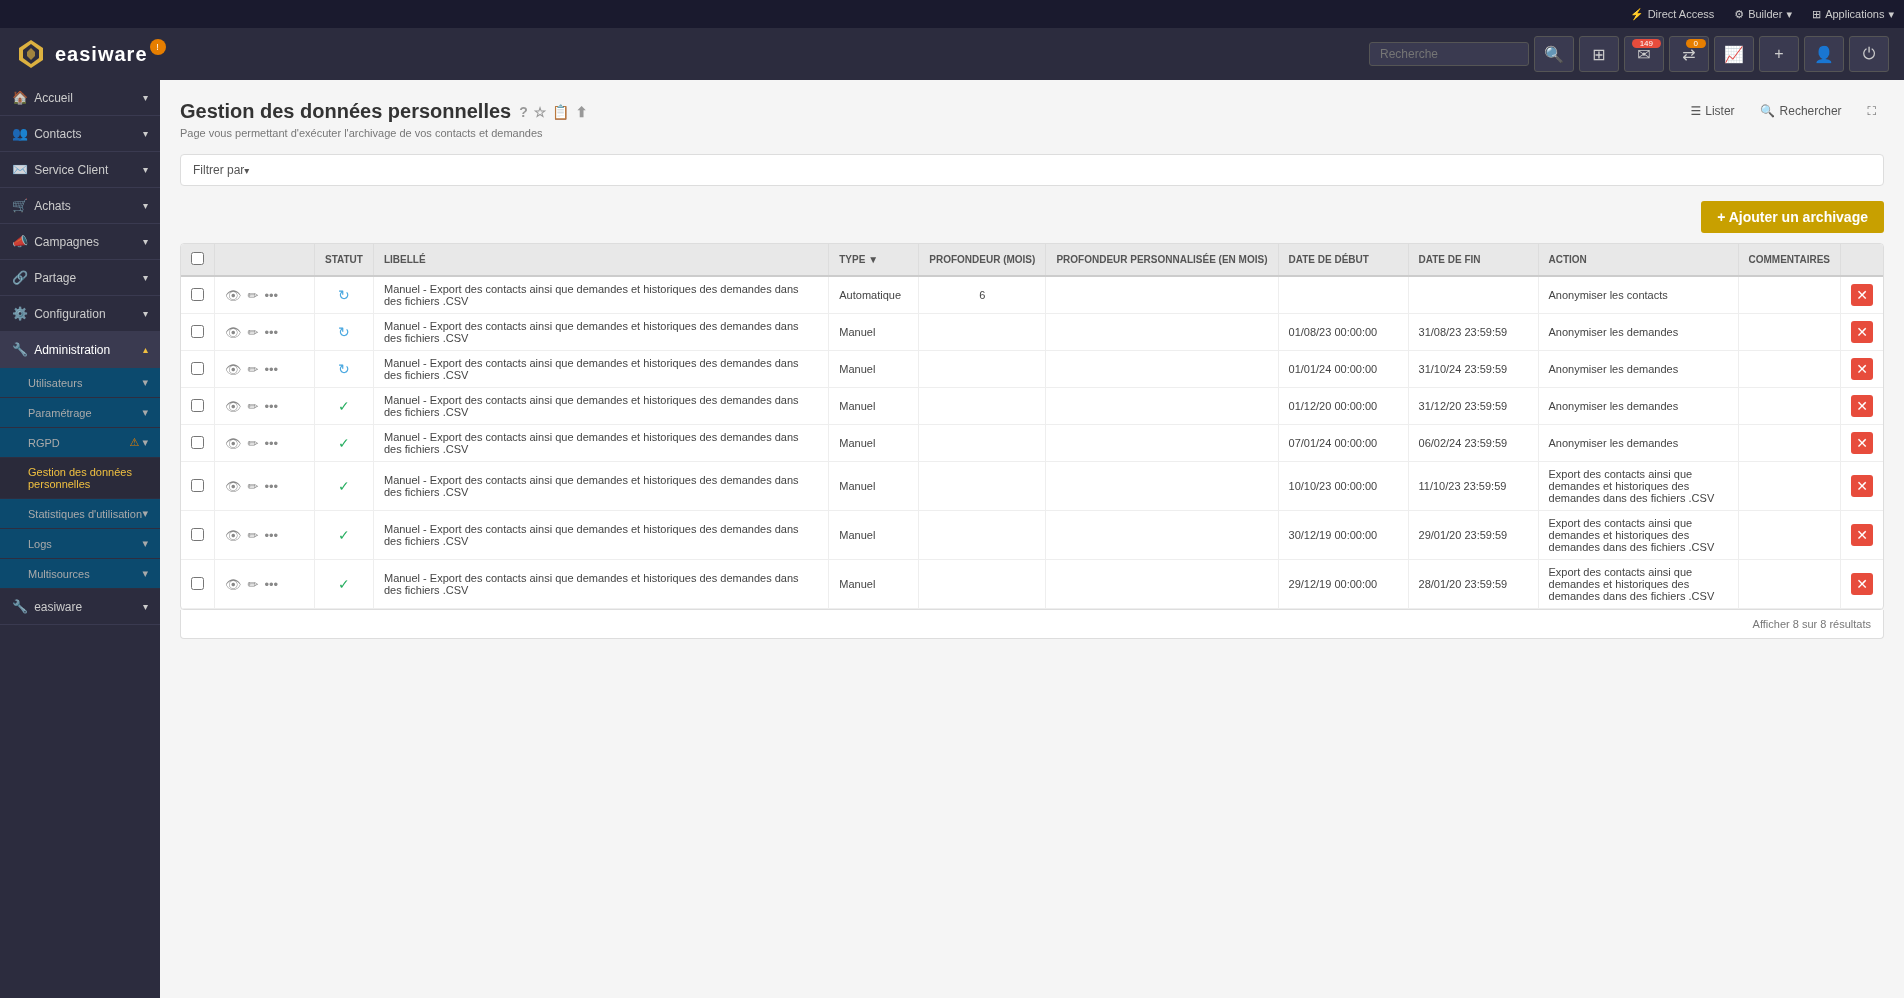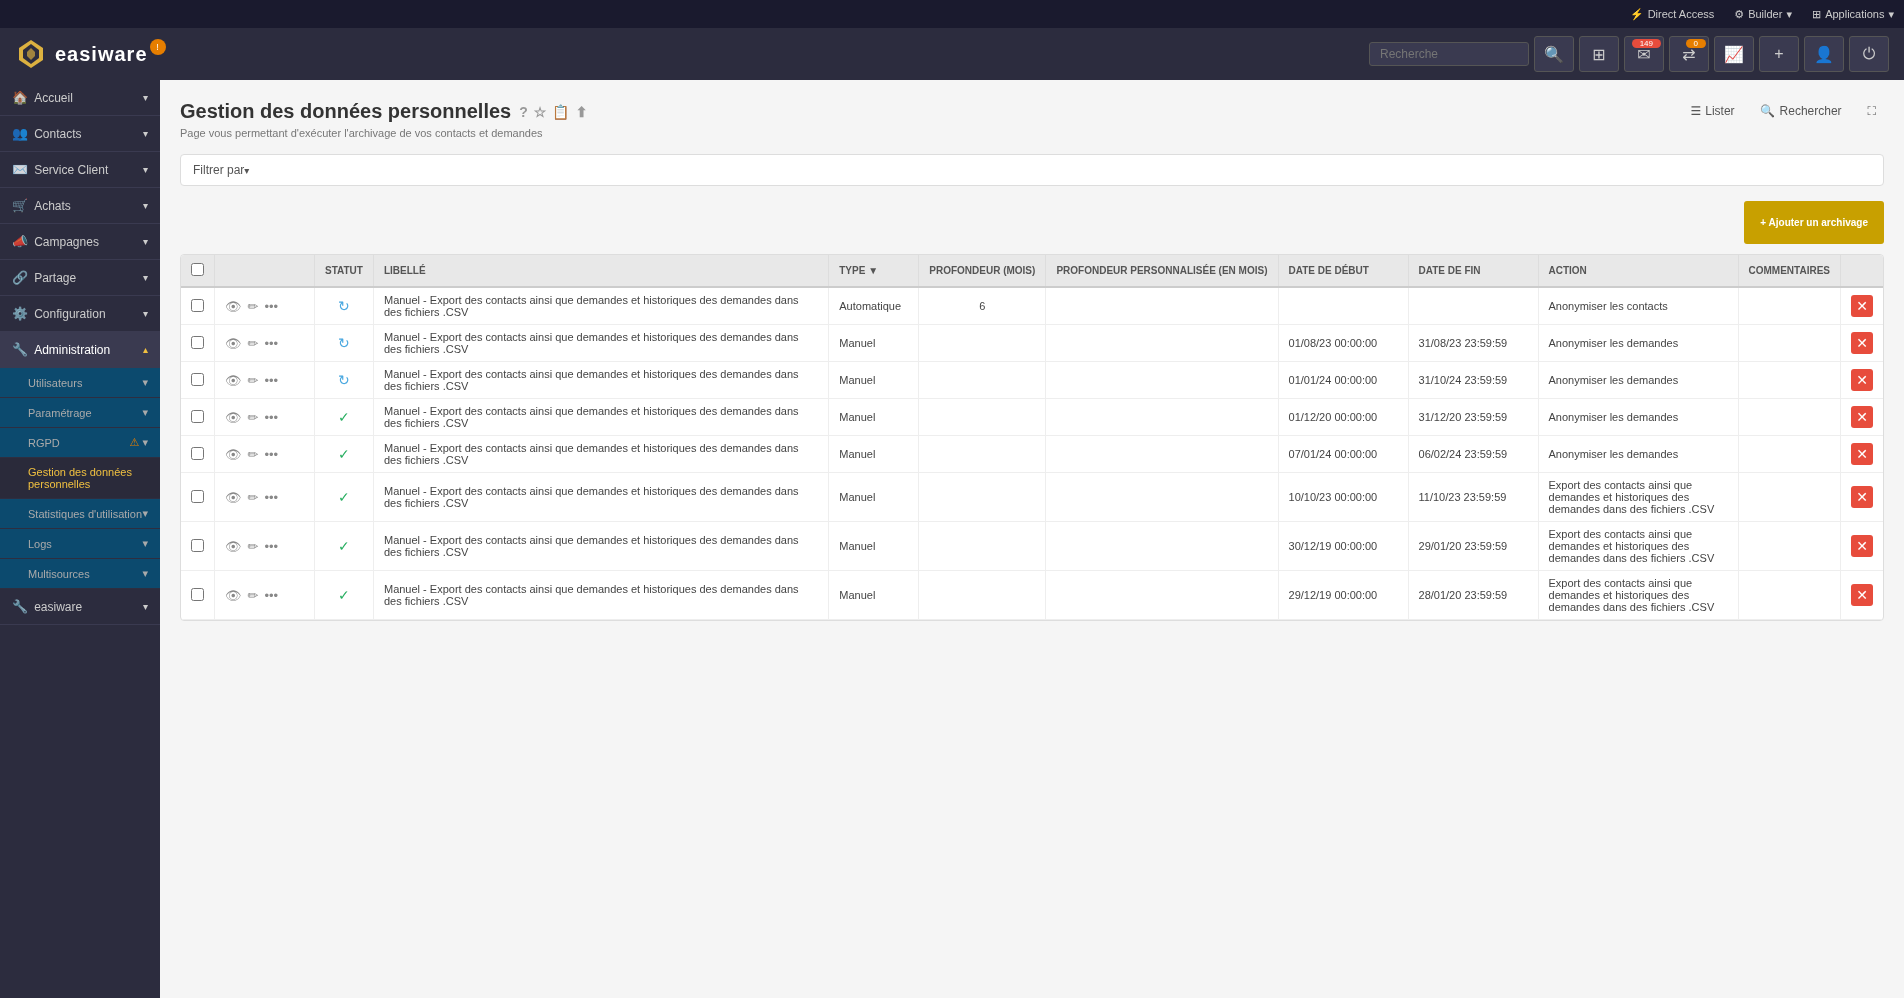--- a/index.html
+++ b/index.html
@@ -207,24 +207,24 @@
     
     .add-btn-area {
       display: flex;
       justify-content: flex-end;
       margin-bottom: 10px;
     }
     .add-btn {
       background: #c8a000;
       color: #fff;
       border: none;
-      padding: 16px 16px;
+      padding: 8px 16px;
       border-radius: 3px;
       cursor: pointer;
-      font-size: 10px;
+      font-size: 14px;
       font-weight: bold;
       display: flex;
       align-items: center;
       gap: 6px;
     }
 
     
     .data-table {
       background: #fff;
       border: 1px solid #ddd;
@@ -731,15 +731,18 @@
       <td class="col-action-text">Export des contacts ainsi que demandes et historiques des demandes dans des fichiers .CSV</td>
       <td class="col-commentaires"></td>
       <td class="col-delete">
         <button class="delete-btn">✕</button>
       </td>
     </tr>
           </tbody>
       </table>
     </div>
 
+    <div class="table-footer">
+      <span>Afficher 8 sur 8 résultats</span>
+    </div>
 
   </div>
 </div>
 
 </body></html>

